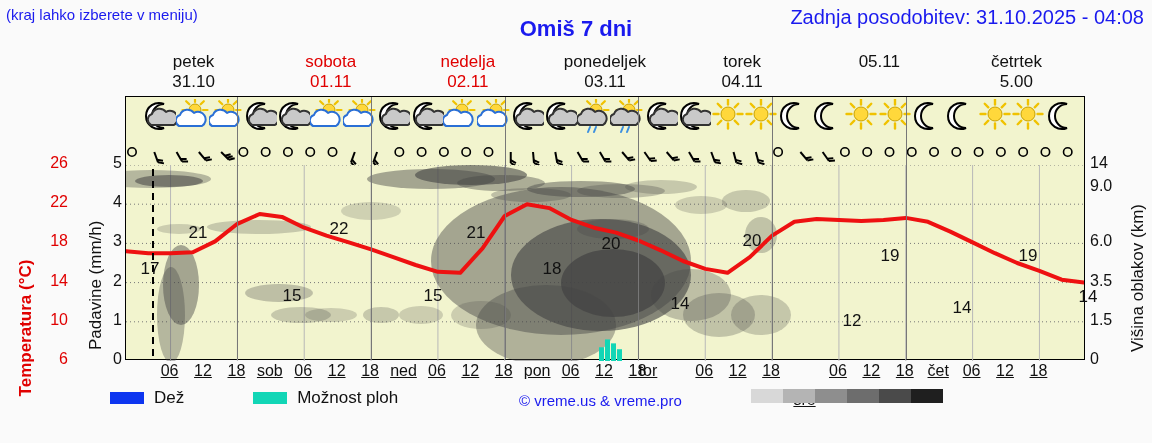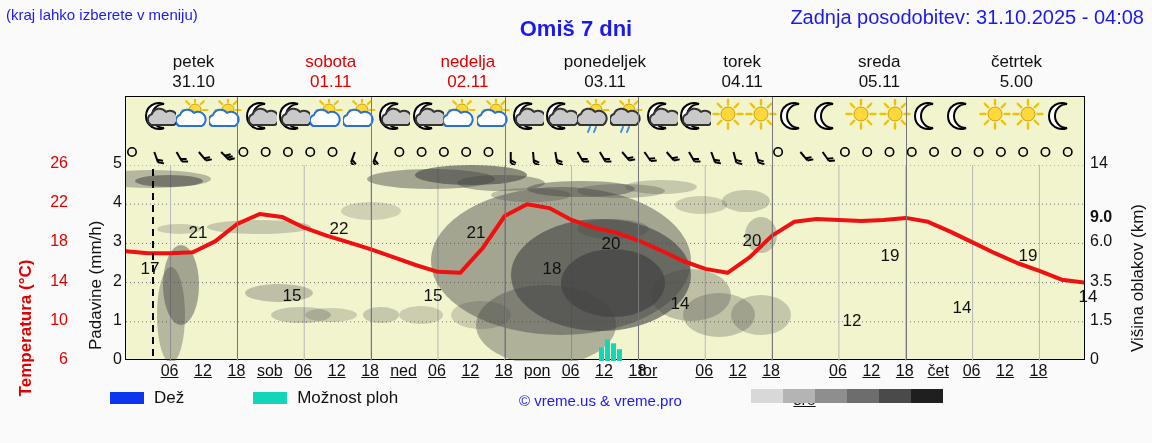--- a/index.html
+++ b/index.html
@@ -89,21 +89,20 @@
     </div>
     <div class="day">
       <span class="dname">ponedeljek</span>
       <span class="ddate">03.11</span>
     </div>
     <div class="day">
       <span class="dname">torek</span>
       <span class="ddate">04.11</span>
     </div>
     <div class="day">
-      <span class="dname">sreda</span>
       <span class="ddate">05.11</span>
     </div>
     <div class="day">
       <span class="dname">četrtek</span>
       <span class="ddate">5.00</span>
     </div>
   </div>
 
 <div class="abs" id="tempAxisTitle">
   <span>Temperatura (°C)</span>
@@ -620,18 +619,18 @@
 <div class="abs" style="left: 104px; top: 0px; width: 18px; height: 443px;">
     <div class="ytickP" style="top: 154px; width: 18px;">5</div>
     <div class="ytickP" style="top: 193.2px; width: 18px;">4</div>
     <div class="ytickP" style="top: 232.4px; width: 18px;">3</div>
     <div class="ytickP" style="top: 271.6px; width: 18px;">2</div>
     <div class="ytickP" style="top: 310.8px; width: 18px;">1</div>
     <div class="ytickP" style="top: 350px; width: 18px;">0</div>
   </div>
 <div class="abs" style="left: 1090px; top: 0px; width: 40px; height: 443px;">
     <div class="ytickR" style="top: 154px; width: 40px;">14</div>
-    <div class="ytickR" style="top: 208px; width: 40px; font-weight: bold;">9.0</div>
+    <div class="ytickR" style="top: 177px; width: 40px;">9.0</div>
     <div class="ytickR" style="top: 232.4px; width: 40px;">6.0</div>
     <div class="ytickR" style="top: 271.6px; width: 40px;">3.5</div>
     <div class="ytickR" style="top: 310.8px; width: 40px;">1.5</div>
     <div class="ytickR" style="top: 350px; width: 40px;">0</div>
   </div>
 
 </body></html>

